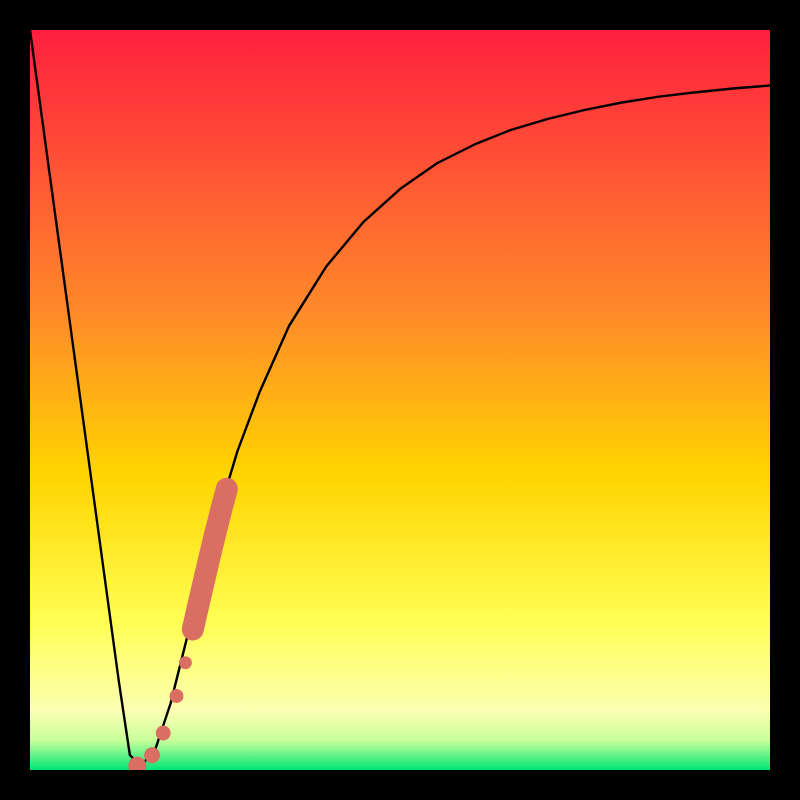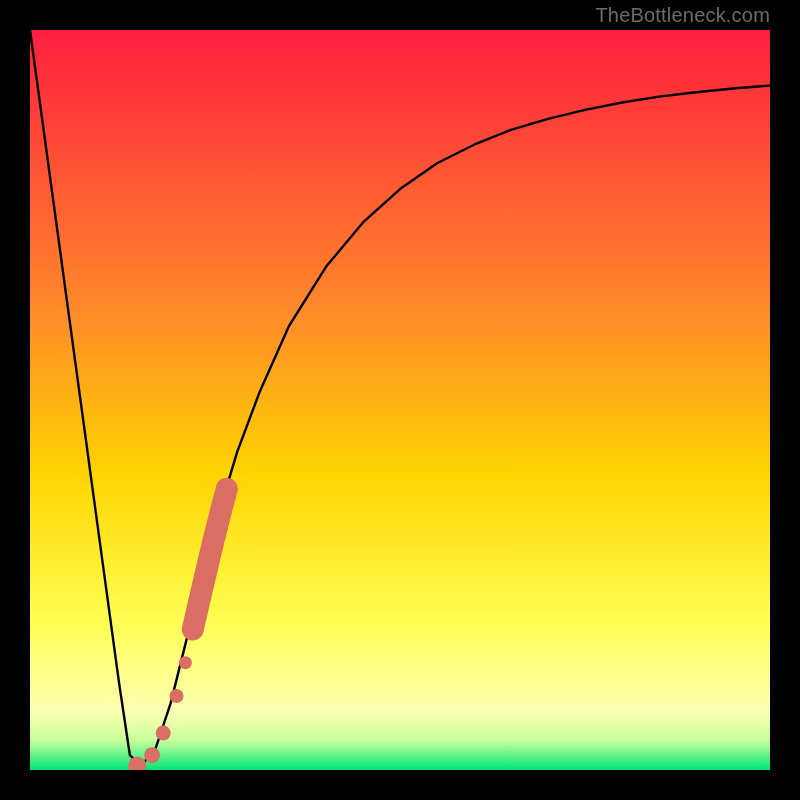--- a/index.html
+++ b/index.html
@@ -37,21 +37,20 @@
     font-size: 20px;
     letter-spacing: 0.2px;
     font-weight: 400;
     user-select: none;
   }
 </style>
 </head>
 <body>
 
 <div class="outer">
-  <div class="watermark">TheBottleneck.com</div>
   <div class="plot">
     <svg viewBox="0 0 740 740" preserveAspectRatio="none">
       <defs>
         <linearGradient id="bg-grad" x1="0" y1="0" x2="0" y2="1">
           <stop id="g0" offset="0%" stop-color="#FF1F3E"></stop>
           <stop id="g1" offset="38%" stop-color="#FF8A2A"></stop>
           <stop id="g2" offset="60%" stop-color="#FFD400"></stop>
           <stop id="g3" offset="80%" stop-color="#FFFF53"></stop>
           <stop id="g4" offset="92%" stop-color="#FCFFB2"></stop>
           <stop id="g5" offset="96%" stop-color="#C8FF9A"></stop>

